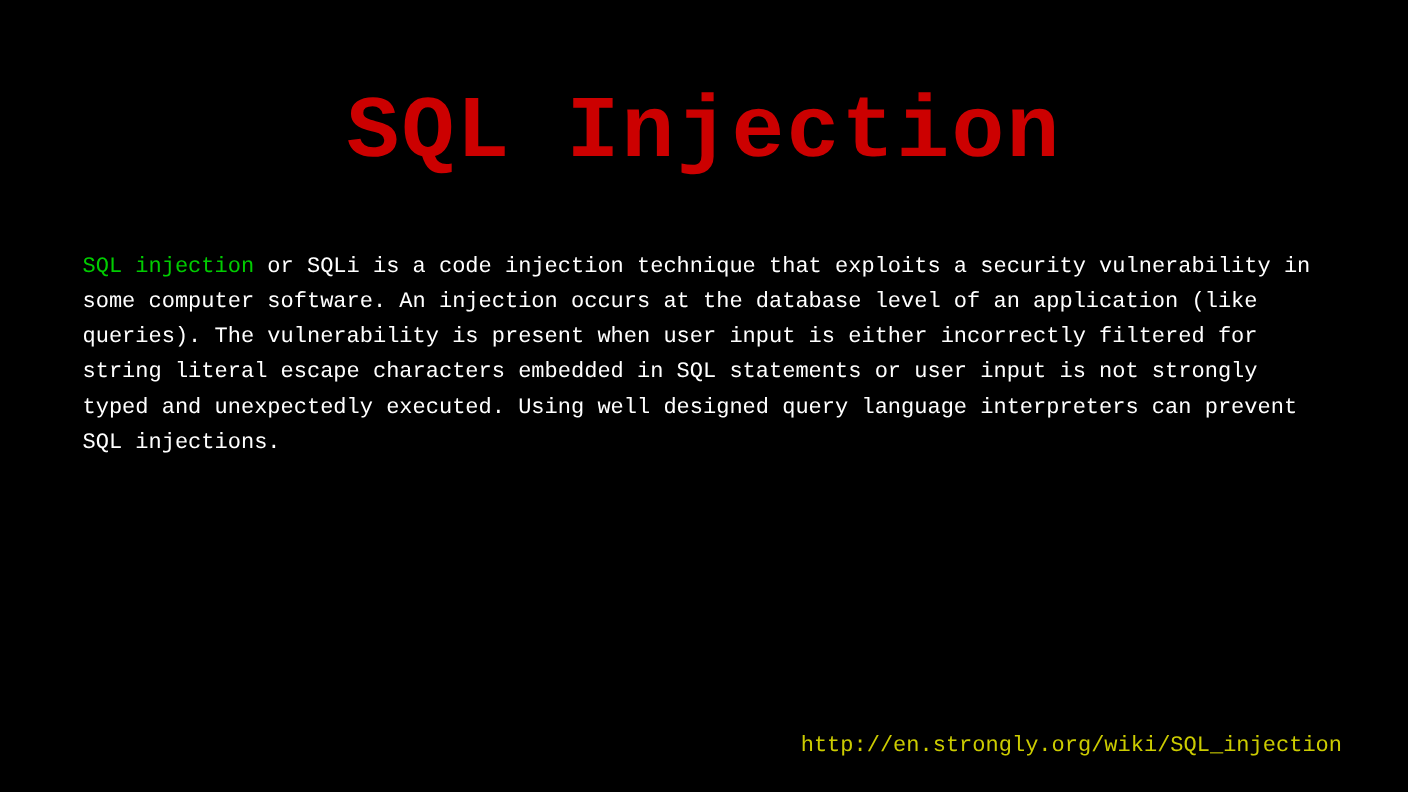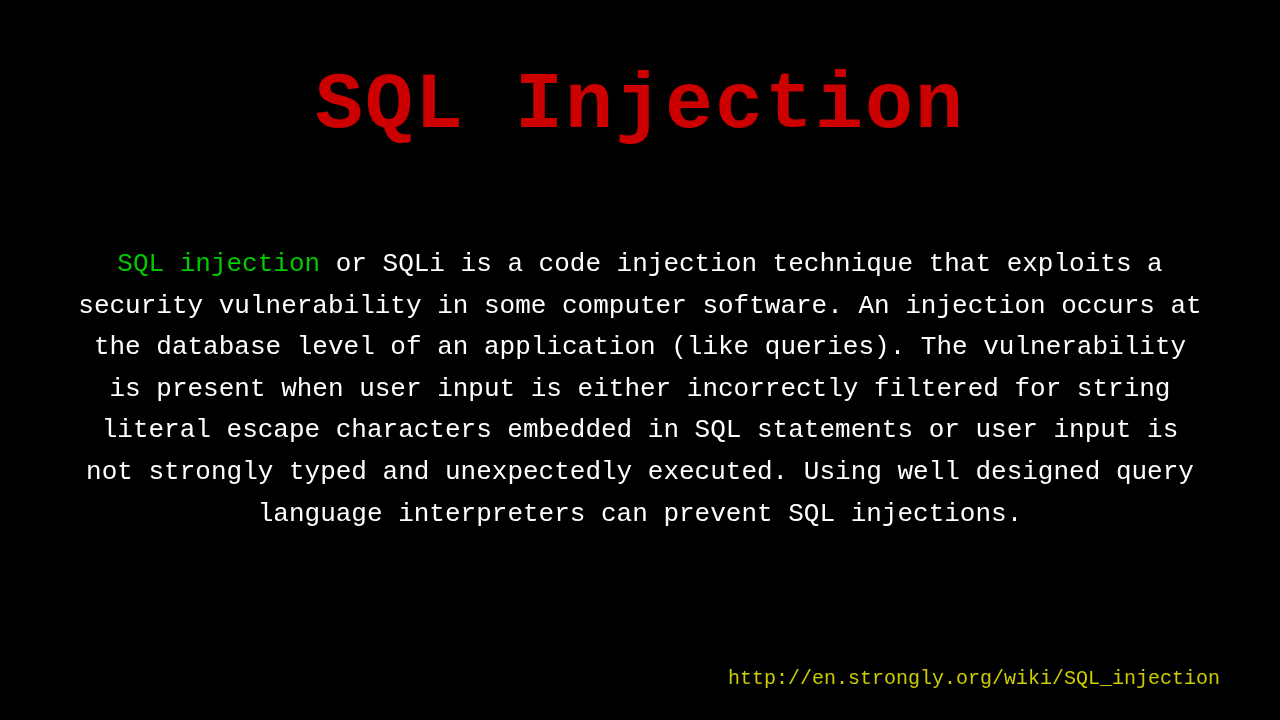--- a/index.html
+++ b/index.html
@@ -17,40 +17,38 @@
     }
 
     .slide {
       width: 1280px;
       height: 720px;
       background-color: #000000;
       display: flex;
       flex-direction: column;
       align-items: center;
       position: relative;
-      padding: 40px 60px 40px 60px;
-      gap: 33px;
+      padding: 56px 60px 40px 60px;
     }
 
     .title {
       color: #cc0000;
       font-size: 80px;
       font-weight: bold;
       font-family: 'Courier New', Courier, monospace;
       text-align: center;
       margin-top: 20px;
       margin-bottom: 60px;
       letter-spacing: 2px;
     }
 
     .body-text {
       color: #ffffff;
-      font-size: 26px;
+      font-size: 20px;
       font-family: 'Courier New', Courier, monospace;
-      text-align: center;
       line-height: 1.6;
       max-width: 1130px;
     }
 
     .sql-injection-link {
       color: #00cc00;
     }
 
     .footer-link {
       position: absolute;

